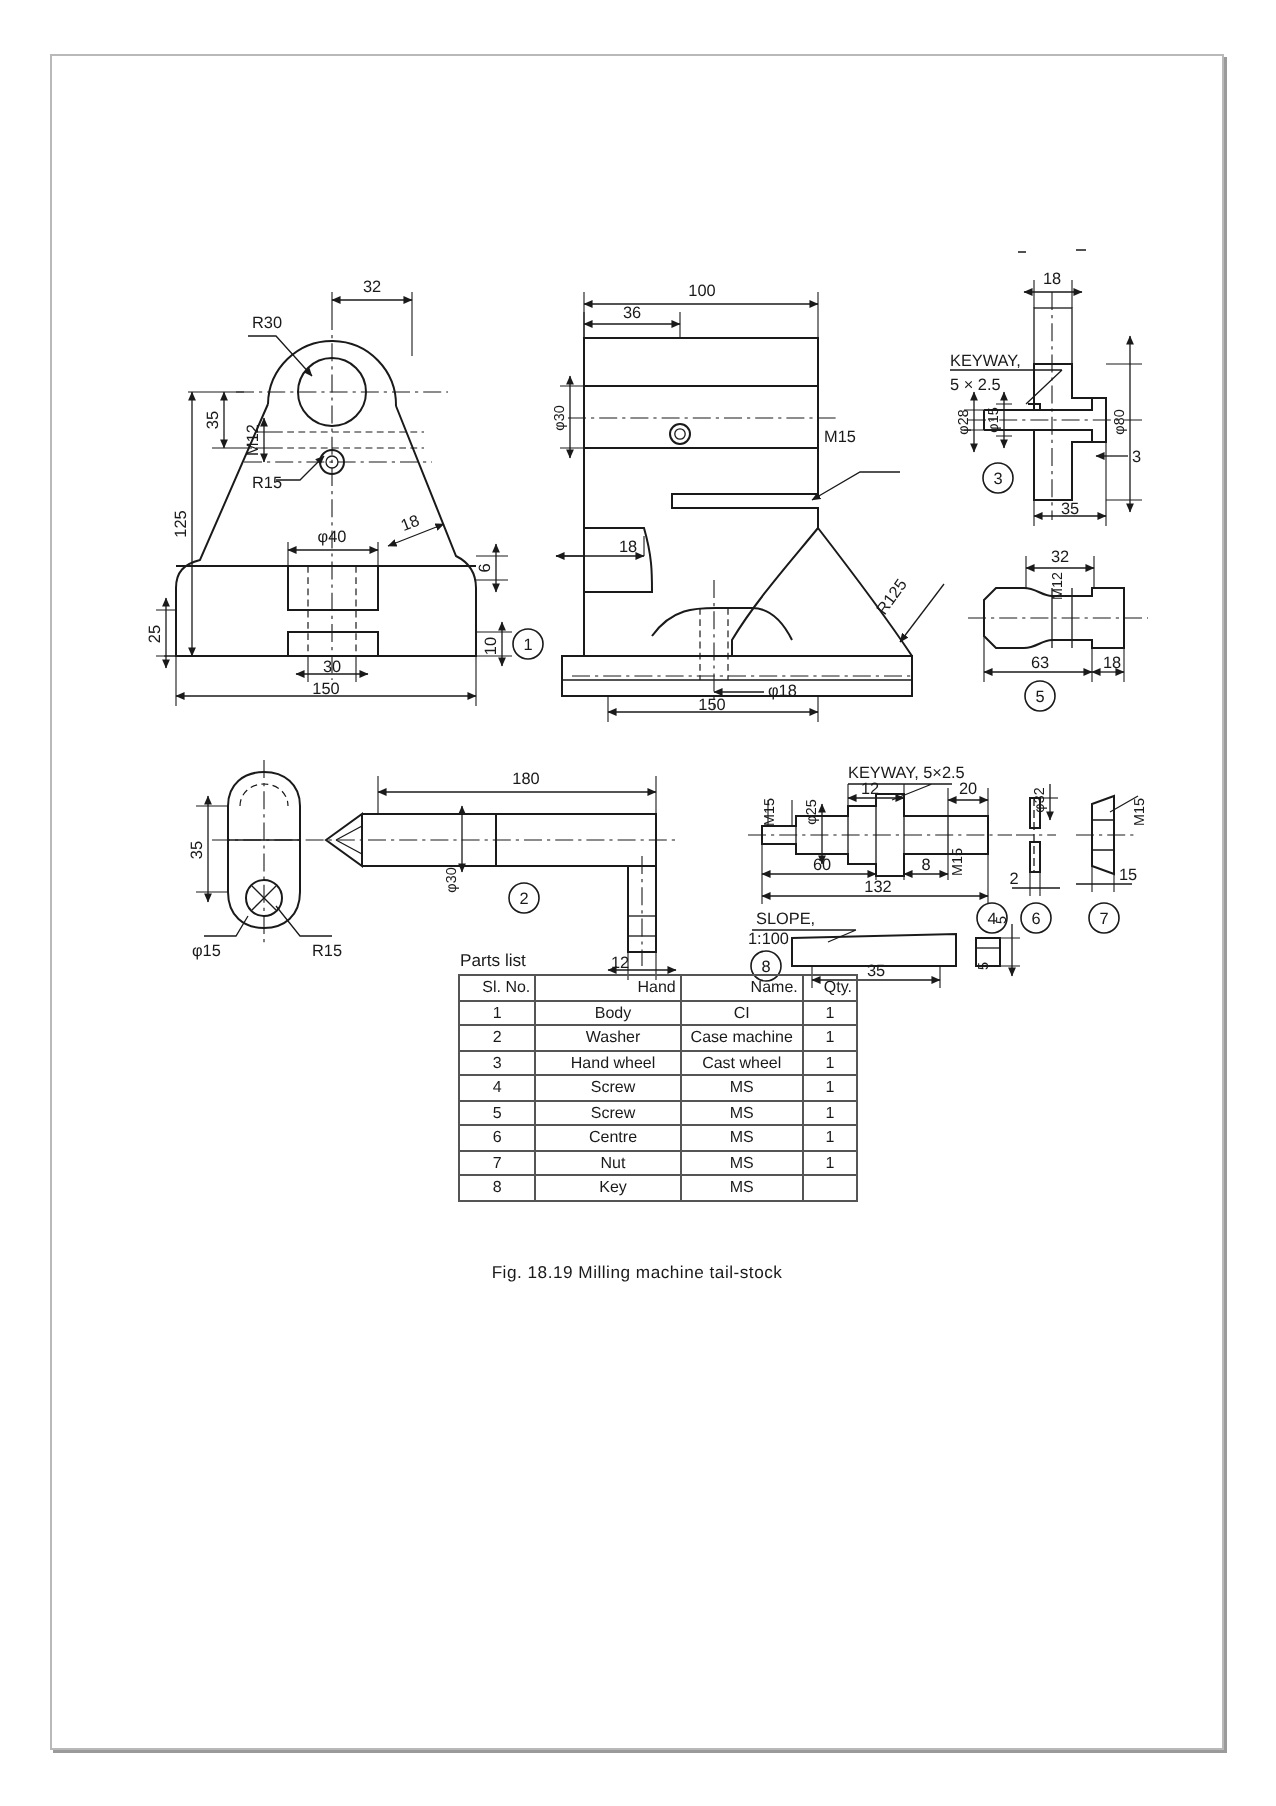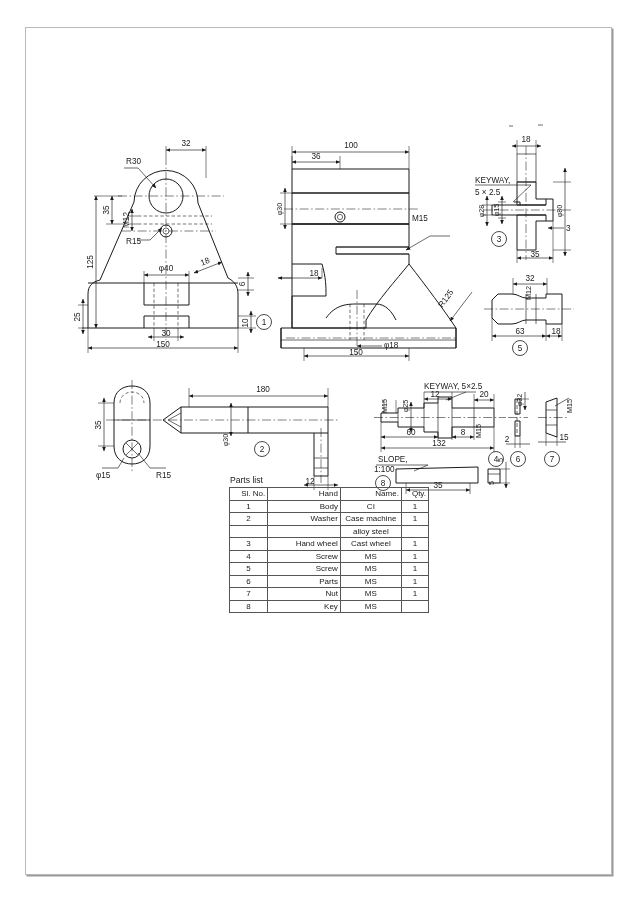--- a/index.html
+++ b/index.html
@@ -21,21 +21,21 @@
   .hid{stroke:#1a1a1a;fill:none;stroke-width:.6;stroke-dasharray:3.4 2.2;}
   .hatch{stroke:#1a1a1a;stroke-width:.5;}
   .ptcirc{stroke:#1a1a1a;fill:#fff;stroke-width:.8;}
   
   #plist{position:absolute;left:203px;top:447px;width:204px;}
   #plist .pl-title{font-size:8.6px;color:#1a1a1a;margin:0 0 2px 1px;}
   table{border-collapse:collapse;width:200px;font-size:8px;color:#1a1a1a;}
   th,td{border:.7px solid #555;padding:0px 2px;height:11.5px;line-height:11.5px;font-weight:normal;}
   th{text-align:right;}
   td.c{text-align:center;}
-  td.l{text-align:right;padding-left:7px;margin-top:20px;}
+  td.l{text-align:center;padding-left:7px;margin-top:20px;}
   #figcap{position:absolute;left:0;top:603px;width:100%;text-align:center;
           font-size:8.6px;color:#1a1a1a;letter-spacing:.25px;}
 </style>
 </head>
 <body>
 
 <div id="page">
 
 
   <div class="svgwrap">
@@ -443,59 +443,54 @@
           <td class="c">CI</td>
           <td class="c">1</td>
         </tr>
         <tr>
           <td class="c">2</td>
           <td class="l">Washer</td>
           <td class="c">Case machine</td>
           <td class="c">1</td>
         </tr>
         <tr>
-          <td class="c"></td>
-          <td class="l"></td>
-          <td class="c">alloy steel</td>
-          <td class="c"></td>
-        </tr>
-        <tr>
           <td class="c">3</td>
           <td class="l">Hand wheel</td>
           <td class="c">Cast wheel</td>
           <td class="c">1</td>
         </tr>
         <tr>
           <td class="c">4</td>
           <td class="l">Screw</td>
           <td class="c">MS</td>
           <td class="c">1</td>
         </tr>
         <tr>
           <td class="c">5</td>
           <td class="l">Screw</td>
           <td class="c">MS</td>
           <td class="c">1</td>
         </tr>
         <tr>
           <td class="c">6</td>
-          <td class="l">Parts</td>
+          <td class="l">Centre</td>
           <td class="c">MS</td>
           <td class="c">1</td>
         </tr>
         <tr>
           <td class="c">7</td>
           <td class="l">Nut</td>
           <td class="c">MS</td>
           <td class="c">1</td>
         </tr>
         <tr>
           <td class="c">8</td>
           <td class="l">Key</td>
           <td class="c">MS</td>
           <td class="c"></td>
         </tr>
       </tbody>
     </table>
   </div>
 
+  <div id="figcap">Fig. 18.19   Milling machine tail-stock</div>
 
 </div>
 
 </body></html>

